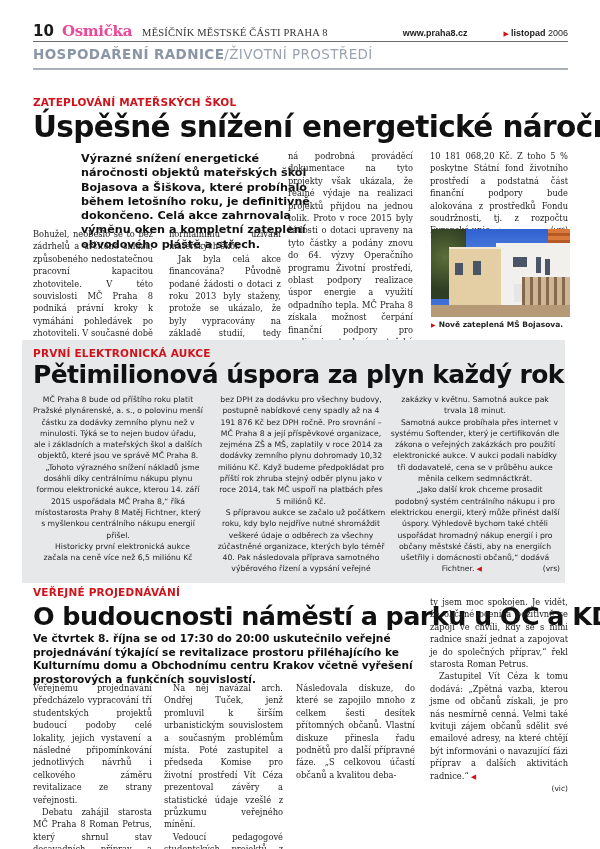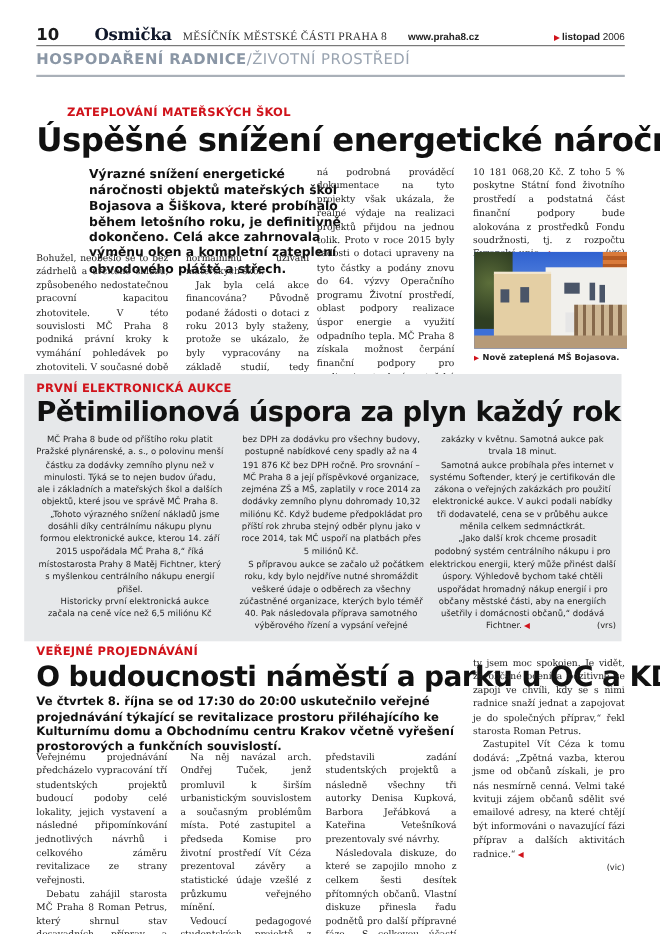--- a/index.html
+++ b/index.html
@@ -2,44 +2,44 @@
 <html><head>
 <meta charset="utf-8">
 <style>
   * { margin:0; padding:0; box-sizing:border-box; }
   html, body { width:600px; height:849px; background:#ffffff; overflow:hidden; }
   body { position:relative; font-family:"DejaVu Sans", sans-serif; color:#1a1a1a; }
 
   
   .masthead { position:absolute; left:33px; top:22px; width:535px; height:20px; display:flex; align-items:baseline; border-bottom:1px solid #6b6b6b; padding-bottom:15px; }
   .page-num { font-family:"DejaVu Sans", sans-serif; font-weight:bold; font-size:15px; color:#1a1a1a; margin-right:8px; }
-  .brand { font-family:"DejaVu Serif", serif; font-weight:bold; font-size:15px; color:#0f172a; margin-right:10px; letter-spacing:-0.3px;margin-left:24px; }
+  .brand { font-family:"DejaVu Serif", serif; font-weight:bold; font-size:15px; color:#ec4899; margin-right:10px; letter-spacing:-0.3px; }
   .subtitle { font-family:Liberation Serif, serif; font-size:10.5px; color:#333; letter-spacing:0.2px; flex:1; }
-  .website { font-family:"Liberation Sans", sans-serif; font-weight:bold; font-size:9px; color:#222; margin-right:68px; }
+  .website { font-family:"Liberation Sans", sans-serif; font-weight:bold; font-size:9px; color:#222; margin-right:36px; }
   .issue { font-family:"Liberation Sans", sans-serif; font-size:9px; color:#222; }
   .issue .tri { color:#d0131b; font-size:7px; margin-right:2px; }
   .issue b { font-weight:bold; }
 
   .section-bar { position:absolute; left:33px; top:46px; width:535px; height:24px; border-bottom:2px solid #a9b0b8; font-family:"DejaVu Sans", sans-serif; font-size:13.5px; letter-spacing:0.4px; }
   .section-bar .sec-bold { font-weight:bold; color:#8a96a5; }
   .section-bar .sec-light { color:#9aa4b1; font-weight:normal; }
 
   
   .kicker { position:absolute; font-family:"DejaVu Sans", sans-serif; font-weight:bold; color:#d0131b; font-size:10.5px; letter-spacing:0.2px; }
   .headline { position:absolute; font-family:"DejaVu Sans", sans-serif; font-weight:bold; color:#111; letter-spacing:-0.6px; white-space:nowrap; }
   .lead { position:absolute; font-family:"DejaVu Sans", sans-serif; font-weight:bold; color:#111; }
   .col { position:absolute; font-family:"DejaVu Serif", serif; font-size:8.3px; line-height:12.4px; color:#222; text-align:justify; hyphens:auto; }
   .col p { text-indent:0; }
   .col p + p { text-indent:9px; }
   .col.sans { font-family:"DejaVu Sans", sans-serif; font-size:7.7px; line-height:11.3px; text-align:center; color:#1e1e1e; }
   .end-mark { color:#d0131b; font-size:7px; margin-left:2px; }
   .byline { font-family:"DejaVu Sans", sans-serif; font-size:7.5px; float:right; color:#222; }
 
   
-  .a1-kicker { left:33px; top:96px;margin-left:28px; }
+  .a1-kicker { left:33px; top:96px; }
   .a1-head { left:33px; top:110px; font-size:29.5px; }
   .a1-lead { left:33px; top:152px; width:245px; font-size:11.2px; line-height:14.3px;margin-left:48px; }
   .a1-c1 { left:33px; top:228px; width:120px; }
   .a1-c2 { left:169px; top:228px; width:112px; }
   .a1-c3 { left:288px; top:150px; width:125px; }
   .a1-c4 { left:430px; top:150px; width:138px; }
 
   .photo { position:absolute; left:431px; top:229px; width:139px; height:88px; overflow:hidden; background:#3d6fd6; }
   .photo .sky { position:absolute; left:0; top:0; width:100%; height:55%; background:linear-gradient(#2f61d0,#6a97e6); }
   .photo .tree { position:absolute; left:0; top:0; width:35px; height:70px; background:radial-gradient(circle at 40% 40%, #5c6e3a, #2f3e22 70%); }
@@ -143,21 +143,20 @@
 <div class="lead a3-lead">Ve čtvrtek 8. října se od 17:30 do 20:00 uskutečnilo veřejné projednávání týkající se revitalizace prostoru přiléhajícího ke Kulturnímu domu a Obchodnímu centru Krakov včetně vyřešení prostorových a funkčních souvislostí.</div>
 <div class="col a3-c1">
   <p>Veřejnému projednávání předcházelo vypracování tří studentských projektů budoucí podoby celé lokality, jejich vystavení a následné připomínkování jednotlivých návrhů i celkového záměru revitalizace ze strany veřejnosti.</p>
   <p>Debatu zahájil starosta MČ Praha 8 Roman Petrus, který shrnul stav dosavadních příprav a představil jednotlivé účastníky diskuze.</p>
 </div>
 <div class="col a3-c2">
   <p style="text-indent:9px;">Na něj navázal arch. Ondřej Tuček, jenž promluvil k širším urbanistickým souvislostem a současným problémům místa. Poté zastupitel a předseda Komise pro životní prostředí Vít Céza prezentoval závěry a statistické údaje vzešlé z průzkumu veřejného mínění.</p>
   <p>Vedoucí pedagogové studentských projektů z Fakulty stavební ČVUT Petr Durdík a Ivan Kaplan</p>
 </div>
 <div class="col a3-c3">
-  <p>představili zadání studentských projektů a následně všechny tři autorky Denisa Kupková, Barbora Jeřábková a Kateřina Vetešníková prezentovaly své návrhy.</p>
   <p>Následovala diskuze, do které se zapojilo mnoho z celkem šesti desítek přítomných občanů. Vlastní diskuze přinesla řadu podnětů pro další přípravné fáze. „S celkovou účastí občanů a kvalitou deba-</p>
 </div>
 <div class="col a3-c4">
   <p>ty jsem moc spokojen. Je vidět, že občané ocení a pozitivně se zapojí ve chvíli, kdy se s nimi radnice snaží jednat a zapojovat je do společných příprav,“ řekl starosta Roman Petrus.</p>
   <p><span>Zastupitel Vít Céza k tomu dodává: „Zpětná vazba, kterou jsme od občanů získali, je pro nás nesmírně cenná. Velmi také kvituji zájem občanů sdělit své emailové adresy, na které chtějí být informováni o navazující fázi příprav a dalších aktivitách radnice.“</span><span class="end-mark">◀</span></p>
   <p style="text-indent:0;overflow:hidden;">
       <span class="byline">(vic)</span>
     </p>
 </div>
 

